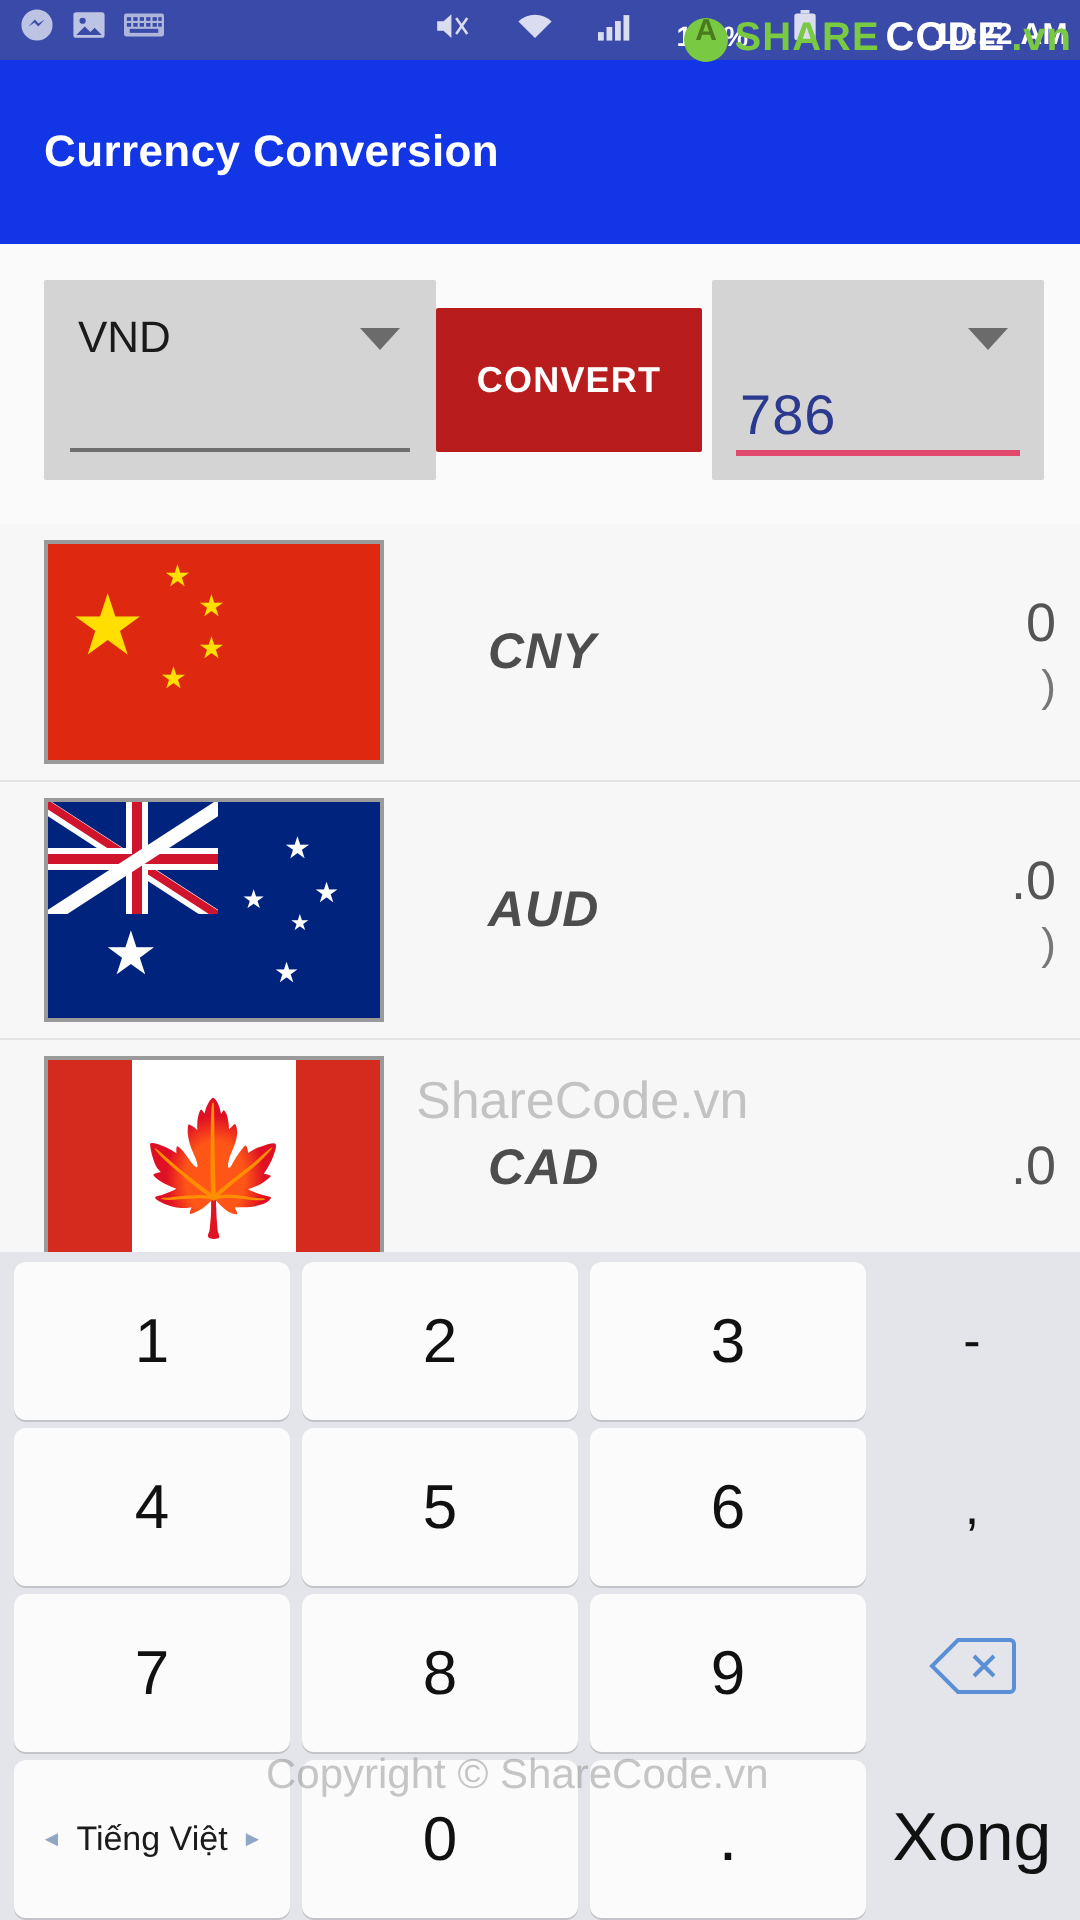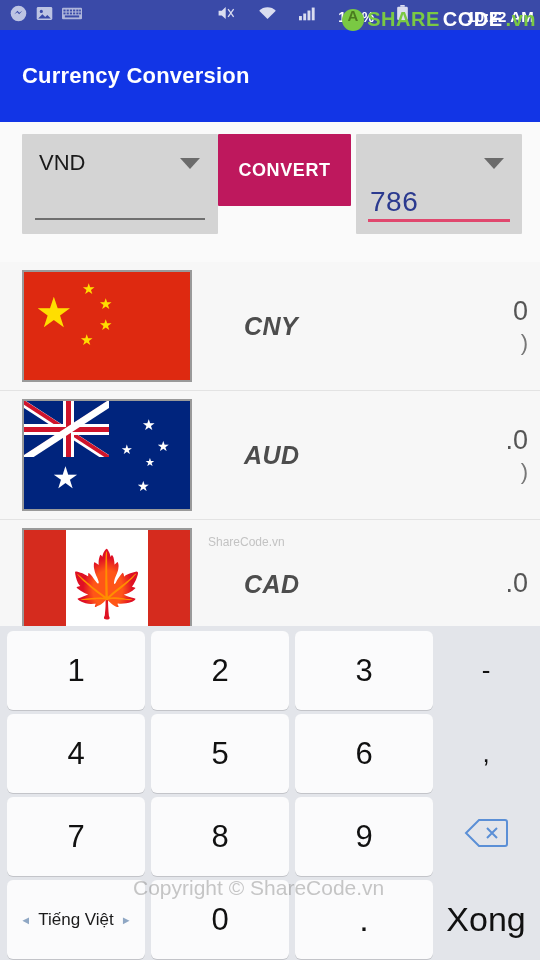--- a/index.html
+++ b/index.html
@@ -34,21 +34,21 @@
     padding-left: 22px; letter-spacing: .2px;
   }
 
   
   .panel {
     position: absolute; top: 122px; left: 0; width: 540px; height: 140px;
     background: #fafafa;
   }
   .panel-inner {
     position: absolute; top: 12px; left: 22px; width: 500px; height: 112px;
-    display: flex; align-items: flex-start;
+    display: flex; align-items: center;
   }
   .spinner {
     position: relative;
     width: 196px; height: 100px;
     background: #d4d4d4;
     border-radius: 1px;
   }
   .spinner .sp-val {
     position: absolute; top: 16px; left: 17px;
     font-size: 22px; color: #1a1a1a;
@@ -60,21 +60,21 @@
     border-right: 10px solid transparent;
     border-top: 11px solid #6b6b6b;
   }
   .sp-underline {
     position: absolute; bottom: 14px; left: 13px; right: 13px;
     height: 2px; background: #6f6f6f;
   }
 
   .convert-btn {
     width: 133px; height: 72px;
-    background: #be185d;
+    background: #b91c1c;
     color: #ffffff; font-size: 18px; font-weight: bold;
     letter-spacing: .6px;
     display: flex; align-items: center; justify-content: center;
     border: none; border-radius: 1px;
     font-family: "Liberation Sans", sans-serif;
   }
 
   .spinner2 {
     position: relative;
     margin-left: 5px;
@@ -196,21 +196,21 @@
     flex: 1; margin: 0 3px; background: transparent;
     display: flex; align-items: center; justify-content: center;
     font-size: 26px; color: #111; box-shadow: none;
   }
   .sidekey.done { font-size: 34px; }
   .bksp { display: block; }
 
   
   .wm {
     position: absolute; color: rgba(130,130,130,.45);
-    font-size: 12px; pointer-events: none; z-index: 60;
+    font-size: 26px; pointer-events: none; z-index: 60;
     white-space: nowrap;
   }
   .wm-mid { left: 208px; top: 535px; }
   .wm-bot { left: 133px; top: 876px; font-size: 21px; }
   .logo {
     position: absolute; right: 4px; top: 8px; z-index: 20;
     display: flex; align-items: center; gap: 3px;
     font-size: 20px; font-weight: bold; letter-spacing: .5px;
   }
   .logo .g { color: #7ac943; }

